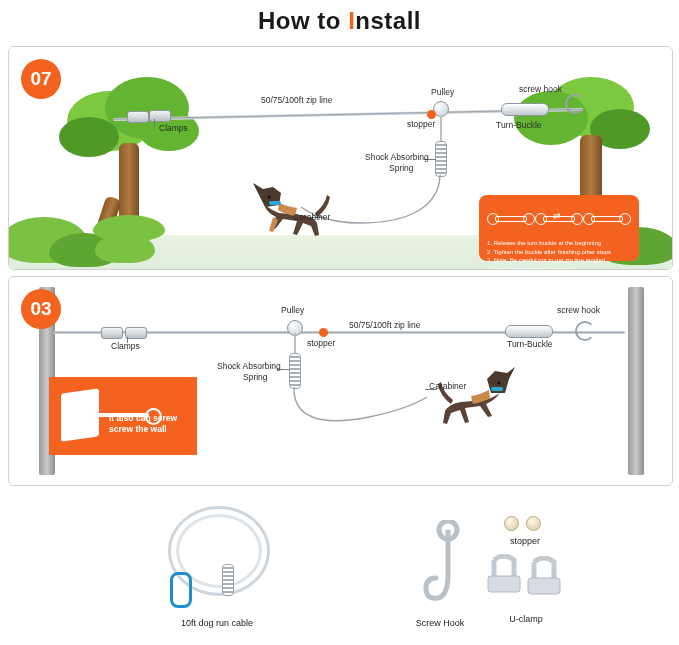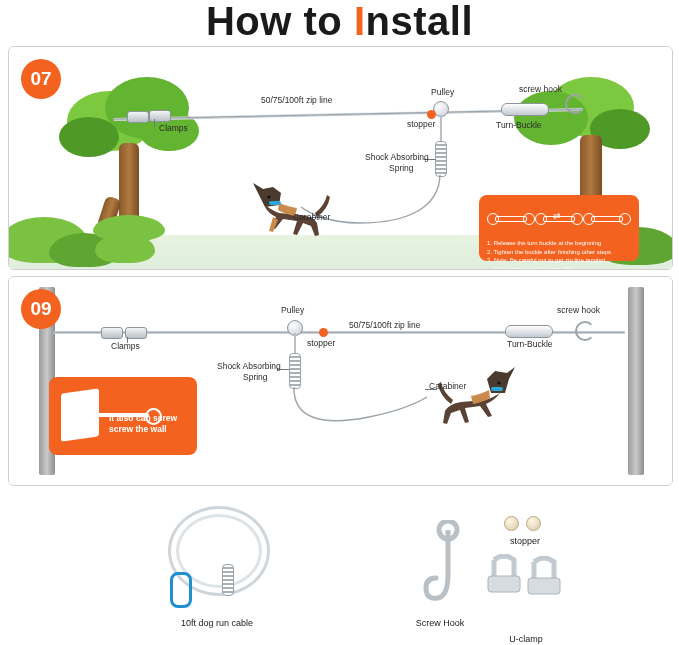--- a/index.html
+++ b/index.html
@@ -1,18 +1,18 @@
 <!DOCTYPE html>
 <html><head>
 <meta charset="utf-8">
 <style>
   html,body{margin:0;padding:0;background:#ffffff;}
   body{width:679px;height:645px;font-family:"Liberation Sans",sans-serif;position:relative;overflow:hidden;}
   .title{position:absolute;left:0;top:0;width:679px;height:42px;display:flex;align-items:center;justify-content:center;}
-  .title span{font-size:40px;font-weight:bold;color:#1a1a1a;letter-spacing:0.5px;font-family:"Liberation Sans",sans-serif;}
+  .title span{font-size:24px;font-weight:bold;color:#1a1a1a;letter-spacing:0.5px;font-family:"Liberation Sans",sans-serif;}
   .title .hl{color:#f4621f;}
 
   .panel{position:absolute;left:8px;width:663px;border:1px solid #cfcfcf;border-radius:6px;background:#fbfbfb;overflow:hidden;}
   #panel1{top:46px;height:222px;}
   #panel2{top:276px;height:208px;}
 
   .badge{position:absolute;left:12px;top:12px;width:40px;height:40px;border-radius:50%;background:#f4621f;color:#fff;font-size:19px;font-weight:bold;display:flex;align-items:center;justify-content:center;z-index:6;}
 
   
   .sky{position:absolute;left:0;top:0;right:0;bottom:0;background:#ffffff;}
@@ -45,21 +45,21 @@
   .callout{position:absolute;background:#f4621f;border-radius:8px;color:#fff;padding:6px 8px;box-sizing:border-box;}
   .callout .cbody{font-size:6px;line-height:1.45;}
   .callout .cicons{display:flex;align-items:center;justify-content:space-between;height:34px;margin-bottom:4px;}
   .turnicon{width:54px;height:18px;position:relative;}
   .turnicon .bar{position:absolute;left:8px;right:8px;top:7px;height:4px;border:1.2px solid #fff;border-radius:2px;}
   .turnicon .eye{position:absolute;top:4px;width:10px;height:10px;border:1.4px solid #fff;border-radius:50%;}
   .turnicon .eye.l{left:0;}
   .turnicon .eye.r{right:0;}
   .turnicon .arrow{position:absolute;top:2px;left:18px;font-size:9px;color:#fff;}
 
-  .wallcall{position:absolute;background:#f4621f;border-radius:8px;color:#fff;}
+  .wallcall{position:absolute;background:#f4621f;border-radius:0;color:#fff;}
   .wallcall .txt{position:absolute;left:60px;top:36px;font-size:8.5px;font-weight:bold;line-height:1.25;}
   .wallplate{position:absolute;left:12px;top:14px;width:38px;height:48px;background:#fff;border-radius:3px;transform:skewY(-8deg);}
   .wallbolt{position:absolute;left:46px;top:36px;width:54px;height:4px;background:#fff;border-radius:2px;}
   .wallring{position:absolute;left:96px;top:31px;width:13px;height:13px;border:2px solid #fff;border-radius:50%;}
 
   
   .dog{position:absolute;}
 
   
   .products{position:absolute;left:0;top:492px;width:679px;height:153px;background:#fff;}
@@ -238,21 +238,21 @@
   <div class="wallcall" style="left:40px;top:100px;width:148px;height:78px;">
     <div class="wallplate"></div>
     <div class="wallbolt"></div>
     <div class="wallring"></div>
     <div class="txt">
       <div>it also can screw</div>
       <div>screw the wall</div>
     </div>
   </div>
 
-  <div class="badge">09</div>
+  <div class="badge">03</div>
 </div>
 
 <div class="products">
 
 
   <div class="prod" style="left:152px;top:8px;width:130px;height:120px;">
     <div class="coil" style="left:16px;top:6px;width:96px;height:84px;"></div>
     <div class="coil" style="left:24px;top:14px;width:80px;height:68px;border-color:#dde3e7;"></div>
     <div style="position:absolute;left:18px;top:72px;width:16px;height:30px;border:3px solid #1f8fd1;border-radius:8px;"></div>
     <div style="position:absolute;left:70px;top:64px;width:10px;height:30px;background:repeating-linear-gradient(#ffffff 0 2px,#a8b1b8 2px 4px);border:1px solid #9aa3aa;border-radius:4px;"></div>
@@ -279,21 +279,21 @@
         <rect x="4" y="22" width="32" height="16" rx="3" fill="#d6dce1" stroke="#aeb6bc"></rect>
       </svg>
     </div>
     <div class="uclamp" style="left:46px;top:2px;">
       <svg width="40" height="54" viewBox="0 0 40 54">
         <path d="M10 6 q10 -8 20 0 l0 18" stroke="#c3cad0" stroke-width="5" fill="none"></path>
         <path d="M10 6 l0 18" stroke="#c3cad0" stroke-width="5" fill="none"></path>
         <rect x="4" y="22" width="32" height="16" rx="3" fill="#d6dce1" stroke="#aeb6bc"></rect>
       </svg>
     </div>
-    <div class="cap" style="top:80px;">U-clamp</div>
+    <div class="cap" style="top:60px;">U-clamp</div>
   </div>
 
   <div class="prod" style="left:470px;top:20px;width:110px;height:46px;">
     <div class="stopperPair">
       <div class="stopperCyl" style="left:34px;top:4px;"></div>
       <div class="stopperCyl" style="left:56px;top:4px;"></div>
     </div>
     <div class="cap" style="top:24px;">stopper</div>
   </div>
 

